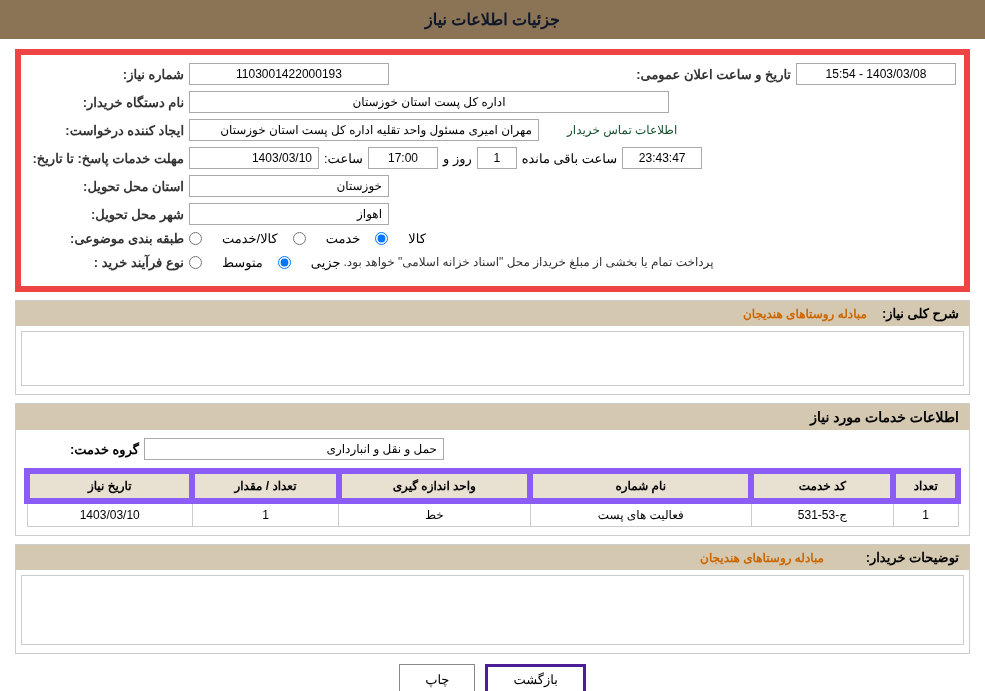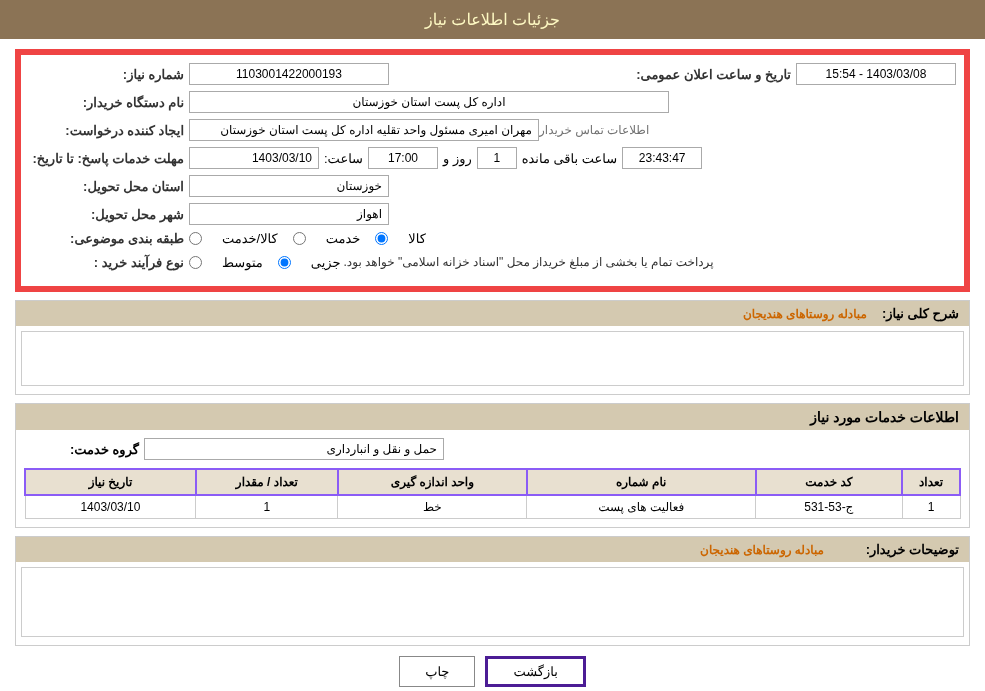--- a/index.html
+++ b/index.html
@@ -11,25 +11,25 @@
       min-height: 691px;
     }
     .page-wrapper {
       max-width: 985px;
       margin: 0 auto;
       background: #fff;
       min-height: 691px;
     }
     .page-header {
       background: #8B7355;
-      color: #fef9c3;
+      color: #0f172a;
       text-align: center;
       padding: 10px 0;
       font-size: 16px;
-      font-weight: normal;
+      font-weight: bold;
     }
     .main-content {
       padding: 10px 15px;
     }
     .info-section {
       background: #fff;
       border: 6px solid #ef4444;
       margin-bottom: 8px;
     }
     .section-body {
@@ -63,22 +63,23 @@
     .input-medium {
       width: 200px;
     }
     .input-small {
       width: 120px;
     }
     .date-field {
       width: 130px;
     }
     .link-text {
-      color: #737373;
+      color: #14532d;
       cursor: pointer;
+      margin-left: 28px;
     }
     .radio-group {
       display: flex;
       gap: 15px;
       flex-direction: row-reverse;
       align-items: center;
     }
     .radio-item {
       display: flex;
       align-items: center;
@@ -121,21 +122,21 @@
       overflow-x: auto;
       margin-top: 8px;
     }
     table {
       width: 100%;
       border-collapse: collapse;
       direction: rtl;
     }
     table th {
       background: #e8e0d0;
-      border: 2px solid #8b5cf6;
+      border: 6px solid #8b5cf6;
       padding: 5px 0;
       text-align: center;
       font-size: 12px;
     }
     table td {
       border: 1px solid #ccc;
       padding: 4px 8px;
       text-align: center;
       font-size: 12px;
       background: #fff;

